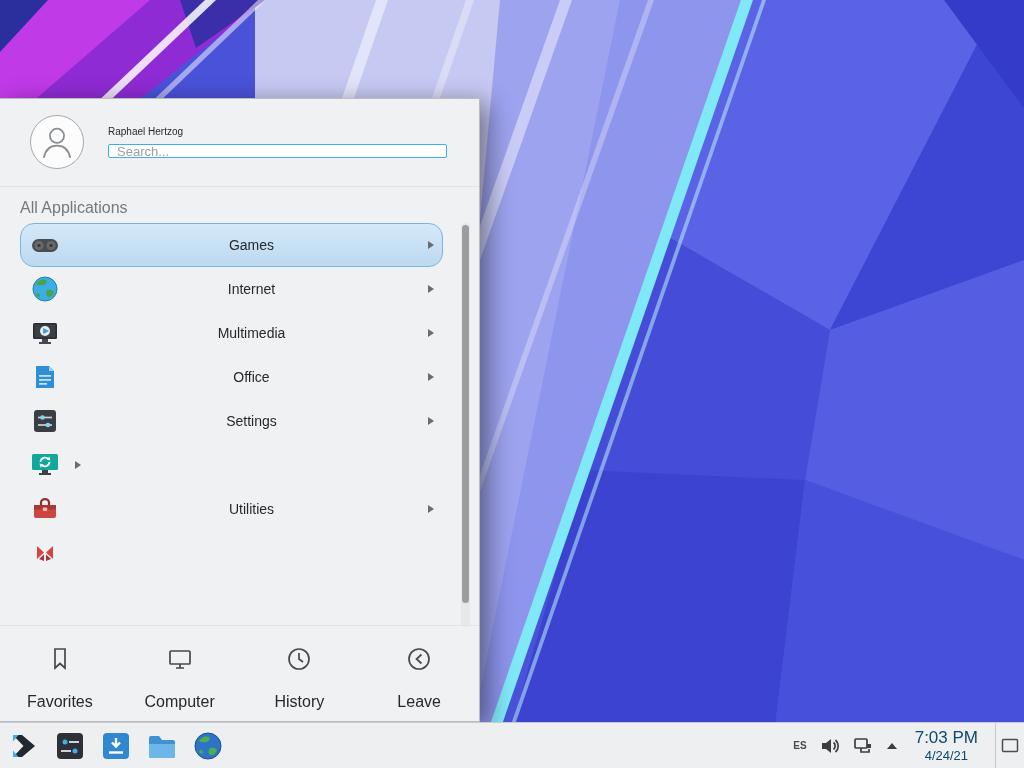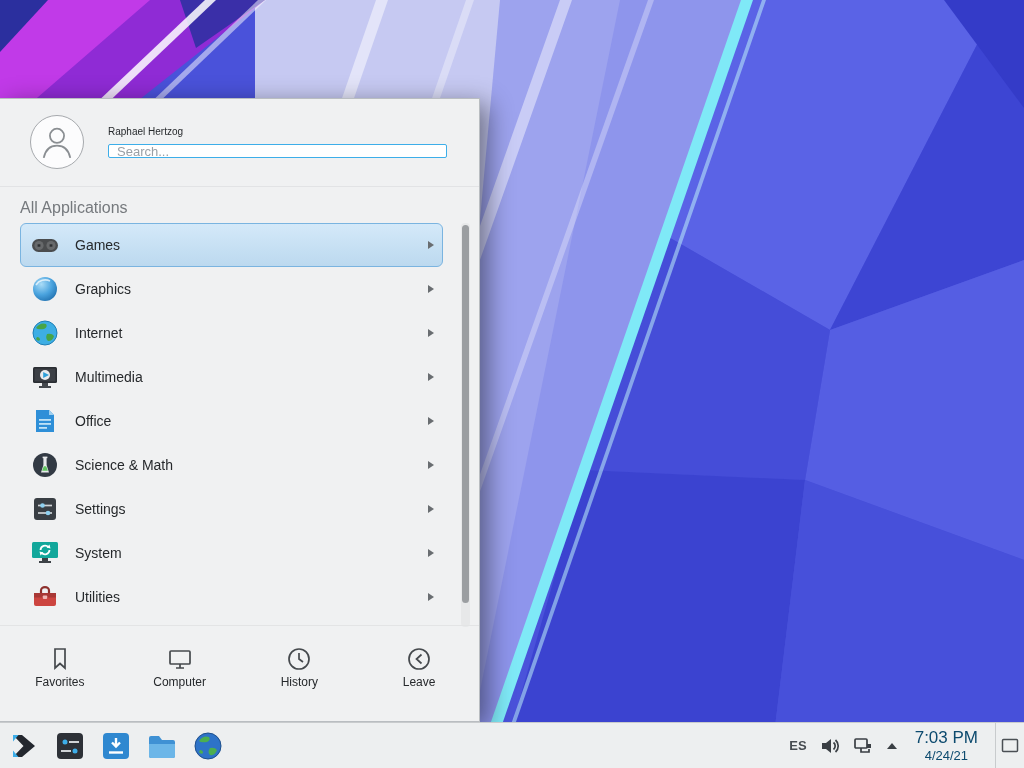--- a/index.html
+++ b/index.html
@@ -32,21 +32,21 @@
     border:1px solid #3daee9;border-radius:2px;background:#ffffff;
     padding:0 8px;font-size:13px;color:#26292c;outline:none;
     font-family:"Liberation Sans",sans-serif;
   }
   .search-input::placeholder{color:#9aa0a6;}
   .section-label-wrap{height:36px;box-sizing:border-box;padding:12px 0 0 20px;}
   .section-label{font-size:16px;color:#75797d;}
 
   .list-area{height:404px;box-sizing:border-box;overflow:hidden;padding:0 36px 0 20px;position:relative;}
   .app-row{
-    height:42px;display:flex;align-items:center;border:1px solid transparent;border-radius:6px;
+    height:42px;display:flex;align-items:center;border:1px solid transparent;border-radius:14px;text-align:center;
   }
   .app-row.selected{
     background:linear-gradient(#d4e9f9,#bcd9ef);border-color:#7ab4e0;
   }
   .app-icon{width:32px;height:32px;margin:0 14px 0 8px;flex:0 0 auto;}
   .app-icon svg{width:32px;height:32px;display:block;}
   .app-label{flex:1;font-size:14px;color:#26292c;}
   .row-arrow{
     width:0;height:0;border-left:6px solid #696d71;
     border-top:4.5px solid transparent;border-bottom:4.5px solid transparent;margin-right:8px;
@@ -63,32 +63,32 @@
   }
   .tab{
     flex:1;position:relative;display:flex;flex-direction:column;align-items:center;
     padding-top:19px;cursor:default;
   }
   .tab.active::before{
     content:"";position:absolute;top:-1px;left:8px;right:8px;height:3px;background:#3daee9;
   }
   .tab-icon{width:28px;height:28px;}
   .tab-icon svg{width:28px;height:28px;display:block;}
-  .tab-label{font-size:12px;color:#26292c;margin-top:2px;}
+  .tab-label{font-size:16px;color:#26292c;margin-top:20px;}
 
   
   .taskbar{
     position:absolute;left:0;bottom:0;width:1024px;height:46px;background:#edeff0;
     border-top:1px solid #c8cbcd;box-sizing:border-box;display:flex;align-items:center;
   }
   .task-apps{display:flex;align-items:center;gap:16px;padding-left:9px;}
   .task-icon{width:30px;height:30px;}
   .task-icon svg{width:30px;height:30px;display:block;}
   .tray{margin-left:auto;display:flex;align-items:center;gap:13px;}
-  .kbd-layout{font-size:13px;font-weight:bold;color:#474c51;text-align:center;}
+  .kbd-layout{font-size:10px;font-weight:bold;color:#474c51;text-align:center;}
   .tray-icon{width:20px;height:20px;}
   .tray-icon svg{width:20px;height:20px;display:block;}
   .tray-caret{width:12px;height:10px;}
   .tray-caret svg{width:12px;height:10px;display:block;}
   .clock{text-align:center;color:#0c4a6e;line-height:1.18;margin:0 4px;}
   .clock-time{font-size:17px;}
   .clock-date{font-size:13px;}
   .show-desktop{
     width:28px;height:46px;border-left:1px solid #c8cbcd;display:flex;align-items:center;justify-content:center;
   }
@@ -157,37 +157,20 @@
         <circle cx="10" cy="16.5" r="4.6" fill="#67696b"></circle>
             <circle cx="22" cy="16.5" r="4.6" fill="#67696b"></circle>
         <rect x="8.6" y="15.3" width="2.8" height="2.4" fill="#2d2f31"></rect>
             <rect x="20.6" y="15.3" width="2.8" height="2.4" fill="#2d2f31"></rect>
           </svg>
       </span>
       <span class="app-label">Games</span>
       <span class="row-arrow"></span>
     </div>
 
-    <div class="app-row">
-      <span class="app-icon">
-        <svg viewBox="0 0 32 32">
-            <defs>
-              <radialGradient id="gOrb" cx="35%" cy="30%" r="80%">
-        <stop offset="0%" stop-color="#aadcf7"></stop>
-                <stop offset="55%" stop-color="#4aa3de"></stop>
-                <stop offset="100%" stop-color="#1f6fae"></stop>
-        </radialGradient>
-            </defs>
-        <circle cx="16" cy="16" r="12" fill="url(#gOrb)"></circle>
-        <path d="M7 12 a11 11 0 0 1 14-4" stroke="rgba(255,255,255,.7)" stroke-width="1.6" fill="none"></path>
-          </svg>
-      </span>
-      <span class="app-label">Graphics</span>
-      <span class="row-arrow"></span>
-    </div>
 
     <div class="app-row">
       <span class="app-icon">
         <svg viewBox="0 0 32 32">
             <circle cx="16" cy="16" r="12" fill="#3daee4"></circle>
         <path d="M7 11 q4-6 10-4 q2 3-2 5 q-6 1-8-1z" fill="#47a447"></path>
         <path d="M18 17 q5-1 7 2 q-1 5-6 5 q-3-3-1-7z" fill="#47a447"></path>
         <path d="M8 20 q3 0 3 3 q-2 2-4-1z" fill="#47a447"></path>
         <circle cx="16" cy="16" r="12" fill="none" stroke="#1f7fb5" stroke-width="1"></circle>
           </svg>
@@ -218,32 +201,20 @@
         <polygon points="20,5 25,10 20,10" fill="#9fd0f0"></polygon>
         <rect x="10" y="14" width="12" height="1.8" fill="#bfe2f6"></rect>
         <rect x="10" y="18" width="12" height="1.8" fill="#bfe2f6"></rect>
         <rect x="10" y="22" width="8" height="1.8" fill="#bfe2f6"></rect>
           </svg>
       </span>
       <span class="app-label">Office</span>
       <span class="row-arrow"></span>
     </div>
 
-    <div class="app-row">
-      <span class="app-icon">
-        <svg viewBox="0 0 32 32">
-            <circle cx="16" cy="16" r="12" fill="#323a44"></circle>
-        <polygon points="12,23.5 20,23.5 17.6,16 17.6,9 14.4,9 14.4,16" fill="#e8eaec"></polygon>
-        <polygon points="13.1,21.8 18.9,21.8 17.2,17.2 14.8,17.2" fill="#62c462"></polygon>
-        <rect x="13.6" y="7.6" width="4.8" height="1.6" fill="#e8eaec"></rect>
-          </svg>
-      </span>
-      <span class="app-label">Science &amp; Math</span>
-      <span class="row-arrow"></span>
-    </div>
 
     <div class="app-row">
       <span class="app-icon">
         <svg viewBox="0 0 32 32">
             <rect x="5" y="5" width="22" height="22" rx="3" fill="#393e44"></rect>
         <line x1="9" y1="12.5" x2="23" y2="12.5" stroke="#cfd2d5" stroke-width="1.7"></line>
         <circle cx="13.5" cy="12.5" r="2.3" fill="#8fd0f0"></circle>
         <line x1="9" y1="20" x2="23" y2="20" stroke="#cfd2d5" stroke-width="1.7"></line>
         <circle cx="19" cy="20" r="2.3" fill="#8fd0f0"></circle>
           </svg>
@@ -257,21 +228,20 @@
         <svg viewBox="0 0 32 32">
             <rect x="3" y="5" width="26" height="16" rx="1.5" fill="#12a79b"></rect>
         <path d="M11.5 13 a4.5 4.5 0 0 1 8-2.6" stroke="#fff" stroke-width="1.8" fill="none"></path>
         <polygon points="20.5,7.5 21.5,11.5 17.6,10.6" fill="#fff"></polygon>
         <path d="M20.5 13 a4.5 4.5 0 0 1 -8 2.6" stroke="#fff" stroke-width="1.8" fill="none"></path>
         <polygon points="11.5,18.5 10.5,14.5 14.4,15.4" fill="#fff"></polygon>
         <rect x="13" y="21" width="6" height="3" fill="#3d4247"></rect>
             <rect x="10" y="24" width="12" height="2" fill="#3d4247"></rect>
           </svg>
       </span>
-      <span class="app-label">System</span>
       <span class="row-arrow"></span>
     </div>
 
     <div class="app-row">
       <span class="app-icon">
         <svg viewBox="0 0 32 32">
             <path d="M12 12 v-2.5 a4 3.4 0 0 1 8 0 V12" stroke="#8d2f2c" stroke-width="2.2" fill="none"></path>
         <rect x="5" y="12" width="22" height="13" rx="2" fill="#cc4540"></rect>
         <rect x="5" y="12" width="22" height="4.5" fill="#a83835"></rect>
         <rect x="13.8" y="14.5" width="4.4" height="3.4" rx="0.8" fill="#f0b6b4"></rect>

